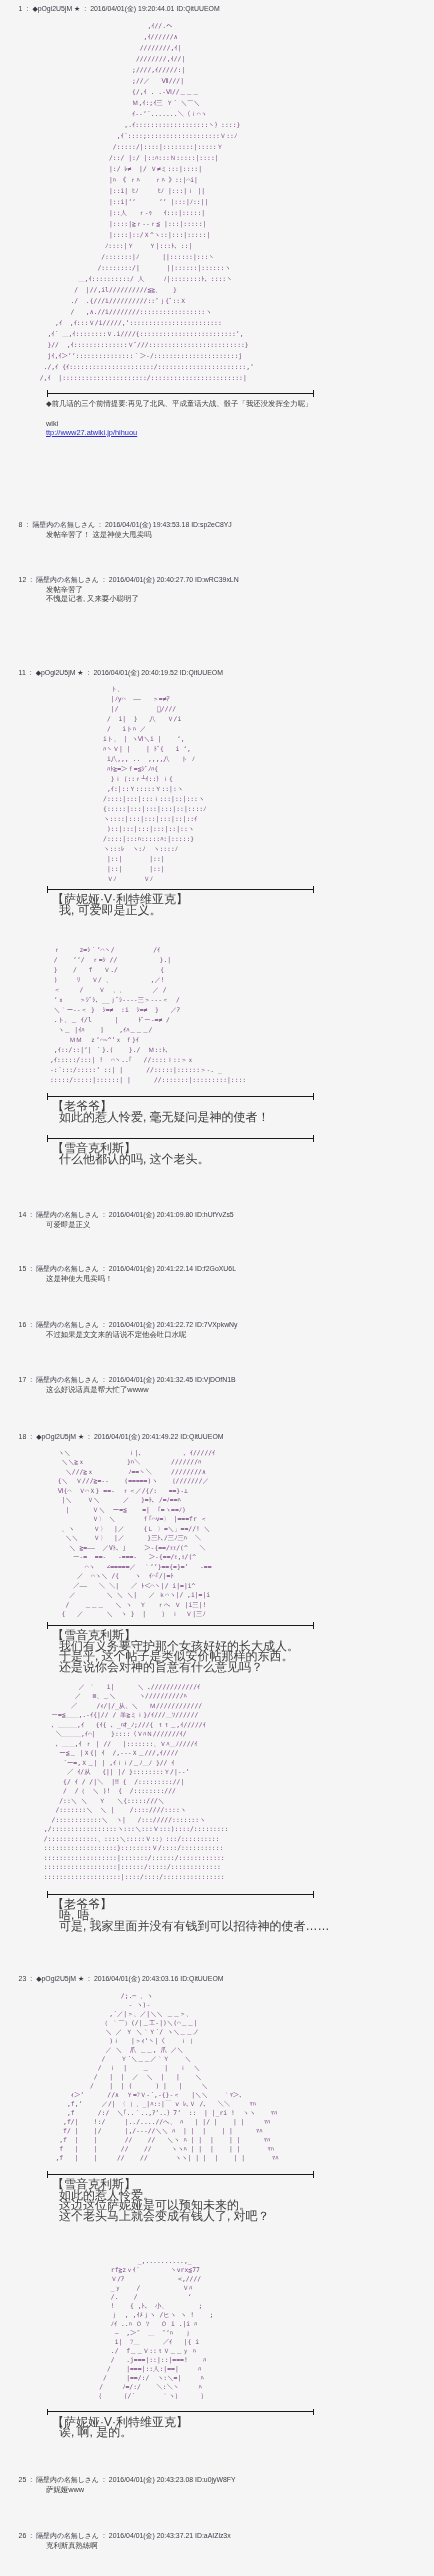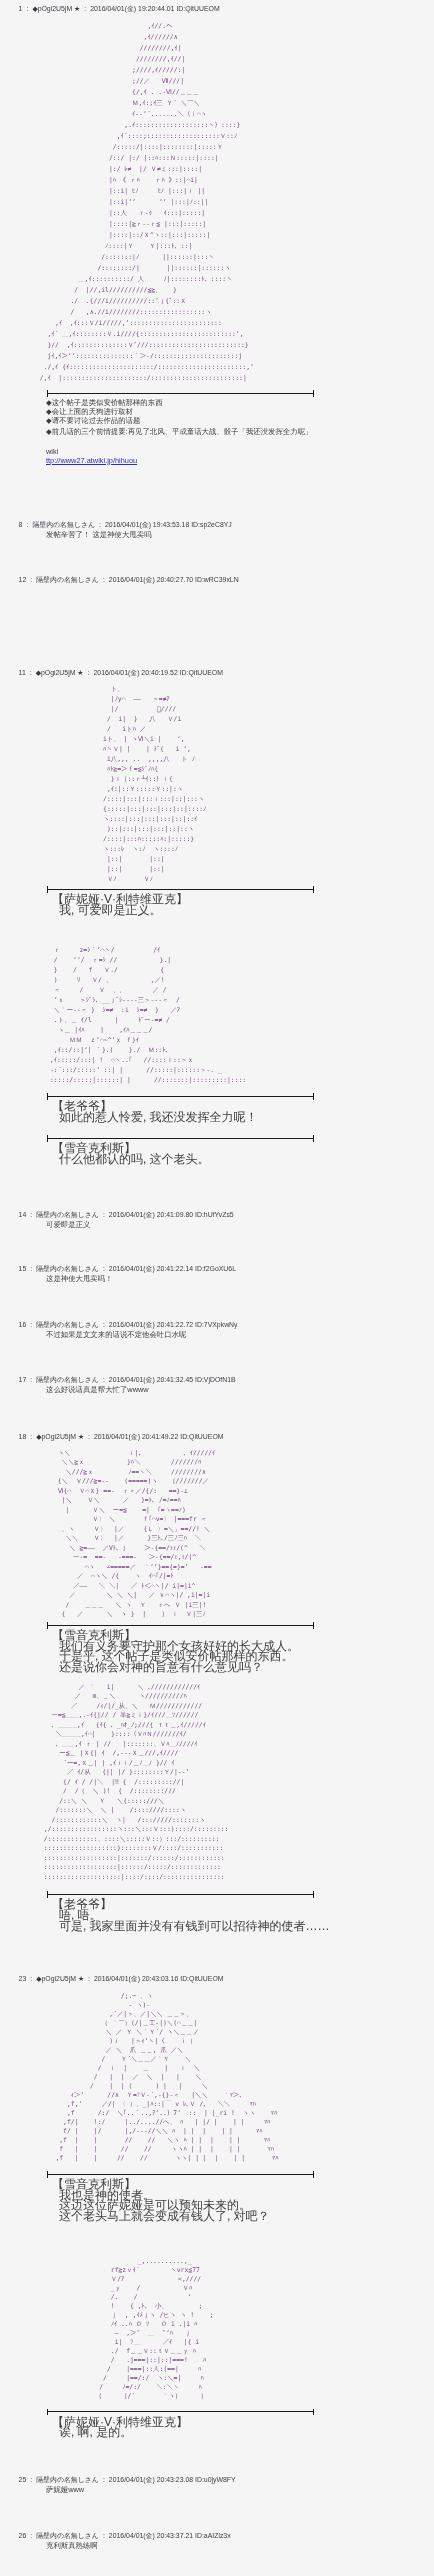--- a/index.html
+++ b/index.html
@@ -70,41 +70,40 @@
            /  |//,il//////////≦≧、   }
           ./  .{///i//////////::″ｊ{ﾞ::Ｘ
           /   ,∧.//i////////:::::::::::::::::ヽ
       ,ｲ  ,ｲ:::Ｖ/i/////,’::::::::::::::::::::::::
     ,ｲ´ ＿,ｲ::::::::Ｖ.i////{:::::::::::::::::::::::::’,
     }//  ,ｲ::::::::::::::Ｖﾞ///:::::::::::::::::::::::::}
     jｲ,ｲ＞’’:::::::::::::::｀＞-/::::::::::::::::::::::j
    ./,ｲ {ｲ::::::::::::::::::::::/:::::::::::::::::::::::,’
   /,ｲ  |::::::::::::::::::::::/::::::::::::::::::::::::|</pre>
       <div class="divider b1"></div>
-      <div class="lines b2">
-        <div class="line">◆这个帖子是类似安价帖那样的东西</div>
-        <div class="line">◆会让上面的天狗进行取材</div>
-        <div class="line">◆请不要讨论过去作品的话题</div>
-      </div>
       <div class="lines b3">
         <div class="line">◆前几话的三个前情提要:再见了北风、平成童话大战、骰子「我还没发挥全力呢」</div>
       </div>
       <div class="lines b4">
         <div class="line">wiki</div>
       </div>
       <a class="link b5" href="#">ttp://www27.atwiki.jp/hihuou</a>
     </section>
     <section class="post p8">
       <div class="post-header"><span class="post-number">8</span><span class="sep"> : </span><span class="poster-name">隔壁内の名無しさん</span><span class="sep"> : </span><span class="post-date">2016/04/01(金) 19:43:53.18</span> <span class="post-id">ID:sp2eC8YJ</span></div>
       <div class="lines b0">
         <div class="line">发帖辛苦了！ 这是神使大甩卖吗</div>
       </div>
     </section>
     <section class="post p12">
       <div class="post-header"><span class="post-number">12</span><span class="sep"> : </span><span class="poster-name">隔壁内の名無しさん</span><span class="sep"> : </span><span class="post-date">2016/04/01(金) 20:40:27.70</span> <span class="post-id">ID:wRC39xLN</span></div>
+      <div class="lines b0">
+        <div class="line">发帖辛苦了</div>
+        <div class="line">不愧是记者, 又来耍小聪明了</div>
+      </div>
     </section>
     <section class="post p11">
       <div class="post-header"><span class="post-number">11</span><span class="sep"> : </span><span class="poster-name">◆pOgi2U5jM ★</span><span class="sep"> : </span><span class="post-date">2016/04/01(金) 20:40:19.52</span> <span class="post-id">ID:QitUUEOM</span></div>
       <pre class="aa aa2 b0">        ト、
         |ﾉy⌒  ――   ＞=≠ｱ
         |/          ﾞ////
        /  i|  }   八   Ｖ/i
        /   iトﾊ ／
       iト、 | ヽⅥ＼i |    ‘,
       ﾊヽＶ| |    | ﾄﾞ{   i ‘,
@@ -136,21 +135,21 @@
  .ト、＿ ｲ/l      |     ﾄﾞー-=≠ /
   ヽ＿ |ｲﾊ    ]    ,ｲﾊ＿＿＿/
      ＭＭ  ｚ’⌒~^’ｘ ｆ}ｲ
  ,ｲ::/::|’| ｀}.(    }./  Ｍ::ﾄ、
 ,ｲ:::::/:::| !  ⌒ヽ..｢   //::::ｌ::＞ｘ
 -:´:::/:::::’ ::| |      //:::::|::::::＞-. _
 :::::/:::::|::::::| |      //:::::::|:::::::::|::::</pre>
       <div class="divider b4"></div>
       <div class="dialogue b5">
         <div class="dlg-name">【老爷爷】</div>
-        <div class="dlg-line">如此的惹人怜爱, 我还没发挥全力呢！</div>
+        <div class="dlg-line">如此的惹人怜爱, 毫无疑问是神的使者！</div>
       </div>
       <div class="divider b6"></div>
       <div class="dialogue b7">
         <div class="dlg-name">【雪音克利斯】</div>
         <div class="dlg-line">什么他都认的吗, 这个老头。</div>
       </div>
     </section>
     <section class="post p14">
       <div class="post-header"><span class="post-number">14</span><span class="sep"> : </span><span class="poster-name">隔壁内の名無しさん</span><span class="sep"> : </span><span class="post-date">2016/04/01(金) 20:41:09.80</span> <span class="post-id">ID:hUfYvZs5</span></div>
       <div class="lines b0">
@@ -247,21 +246,21 @@
        ,f,’     ／/| 〈 ）、_|ﾊ::|￣ v ﾚ､Ｖ /、  ＼＼     ﾏﾊ
        ,f      /:/  ＼｢..｀..,ｱ’..｝7’  ::  | |_ri !  ヽヽ    ﾏﾊ
       ,f/|    !:/     |../....//ヘ、 ﾊ   | |/ |    | |     ﾏﾊ
       f/ |    |/      |,/---//＼＼ ﾊ  | |  |    | |      ﾏﾊ
      ,f  |    |       //    //   ＼ヽ ﾊ | |  |    | |      ﾏﾊ
      f   |    |      //    //     ヽヽﾊ | |  |    | |       ﾏﾊ
     ,f   |    |     //    //       ヽヽ| | |  |    | |       ﾏﾊ</pre>
       <div class="divider b1"></div>
       <div class="dialogue b2">
         <div class="dlg-name">【雪音克利斯】</div>
-        <div class="dlg-line">我也是神的使者。</div>
+        <div class="dlg-line">如此的惹人怜爱。</div>
         <div class="dlg-line">这边这位萨妮娅是可以预知未来的。</div>
         <div class="dlg-line">这个老头马上就会变成有钱人了, 对吧？</div>
       </div>
       <pre class="aa aa7 b3">               _,..........,_
         rf≧zｖｲ´        ヽvrx≦77
         Ｖ/ｱ              &lt;,////
         _ｙ    /           Ｖﾊ
         /.    /             ‘
         !    { ,ﾄ、 小、        ;
         ｊ  , ,ｲﾒｊヽ /ヒヽ ヽ !    ;

